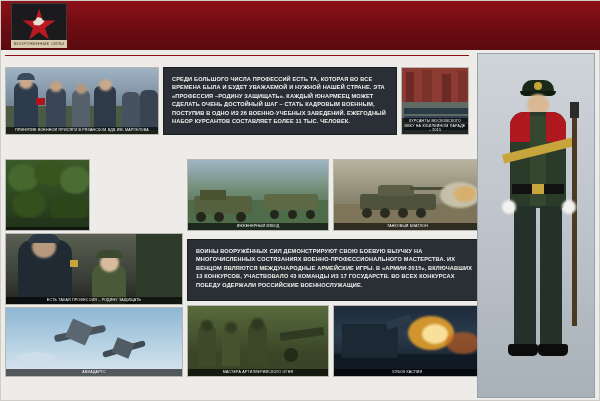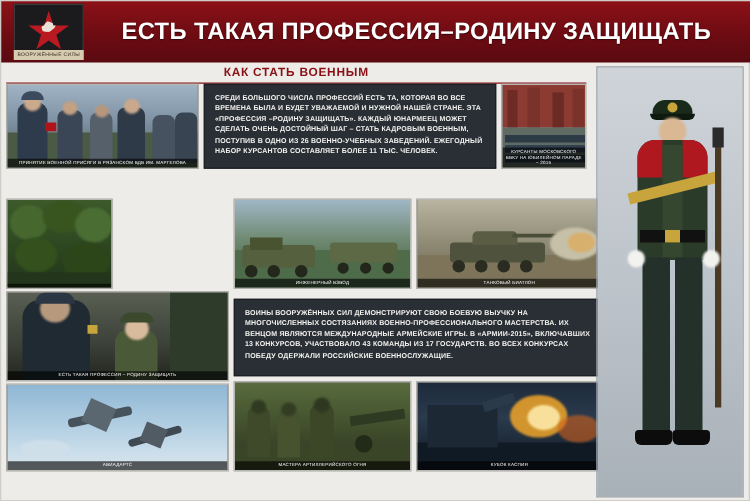--- a/index.html
+++ b/index.html
@@ -161,25 +161,23 @@
 
 <div class="poster">
 
   <div class="header">
     <div class="emblem">
       <div class="emblem-box">
         <div class="star"></div>
       </div>
       <div class="emblem-ribbon">ВООРУЖЁННЫЕ СИЛЫ</div>
     </div>
-    <div class="header-title">ЕСТЬ ТАКАЯ ПРОФЕССИЯ–РОДИНУ ЗАЩИЩАТЬ</div>
   </div>
 
   <div class="sec-title" id="t-howto">
-    <span>КАК СТАТЬ ВОЕННЫМ</span>
     <span class="rule"></span>
   </div>
 
   <div class="photo" id="ph-oath" style="left:4px; top:66px; width:154px; height:68px;">
     <div class="sky">
       <div class="o" style="left:0;top:38px;width:100%;height:30px;background:#4a5a45;"></div>
       <div class="o" style="left:8px;top:14px;width:24px;height:46px;background:#2e3b4d;border-radius:8px 8px 0 0;"></div>
       <div class="o blob" style="left:13px;top:8px;width:14px;height:13px;background:#caa98c;"></div>
       <div class="o" style="left:11px;top:5px;width:18px;height:7px;background:#3b4a5e;border-radius:7px 7px 0 0;"></div>
       <div class="o" style="left:40px;top:20px;width:20px;height:42px;background:#3a4656;border-radius:6px 6px 0 0;"></div>

